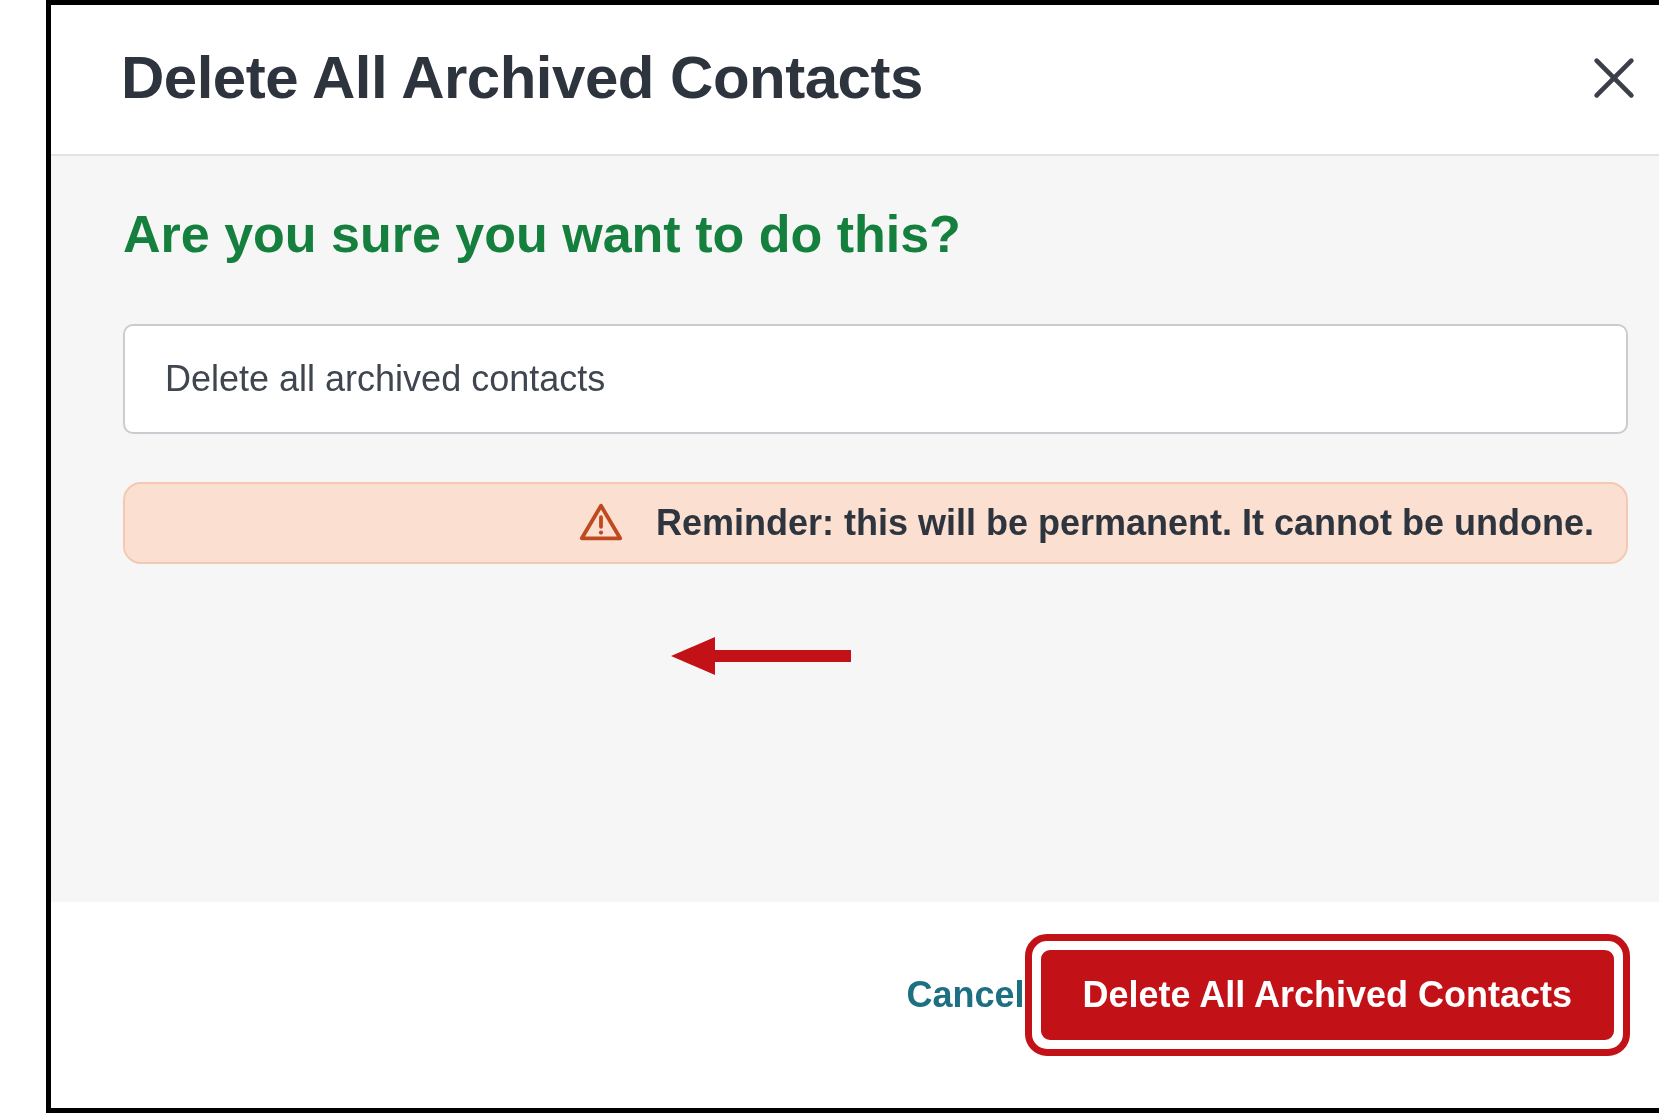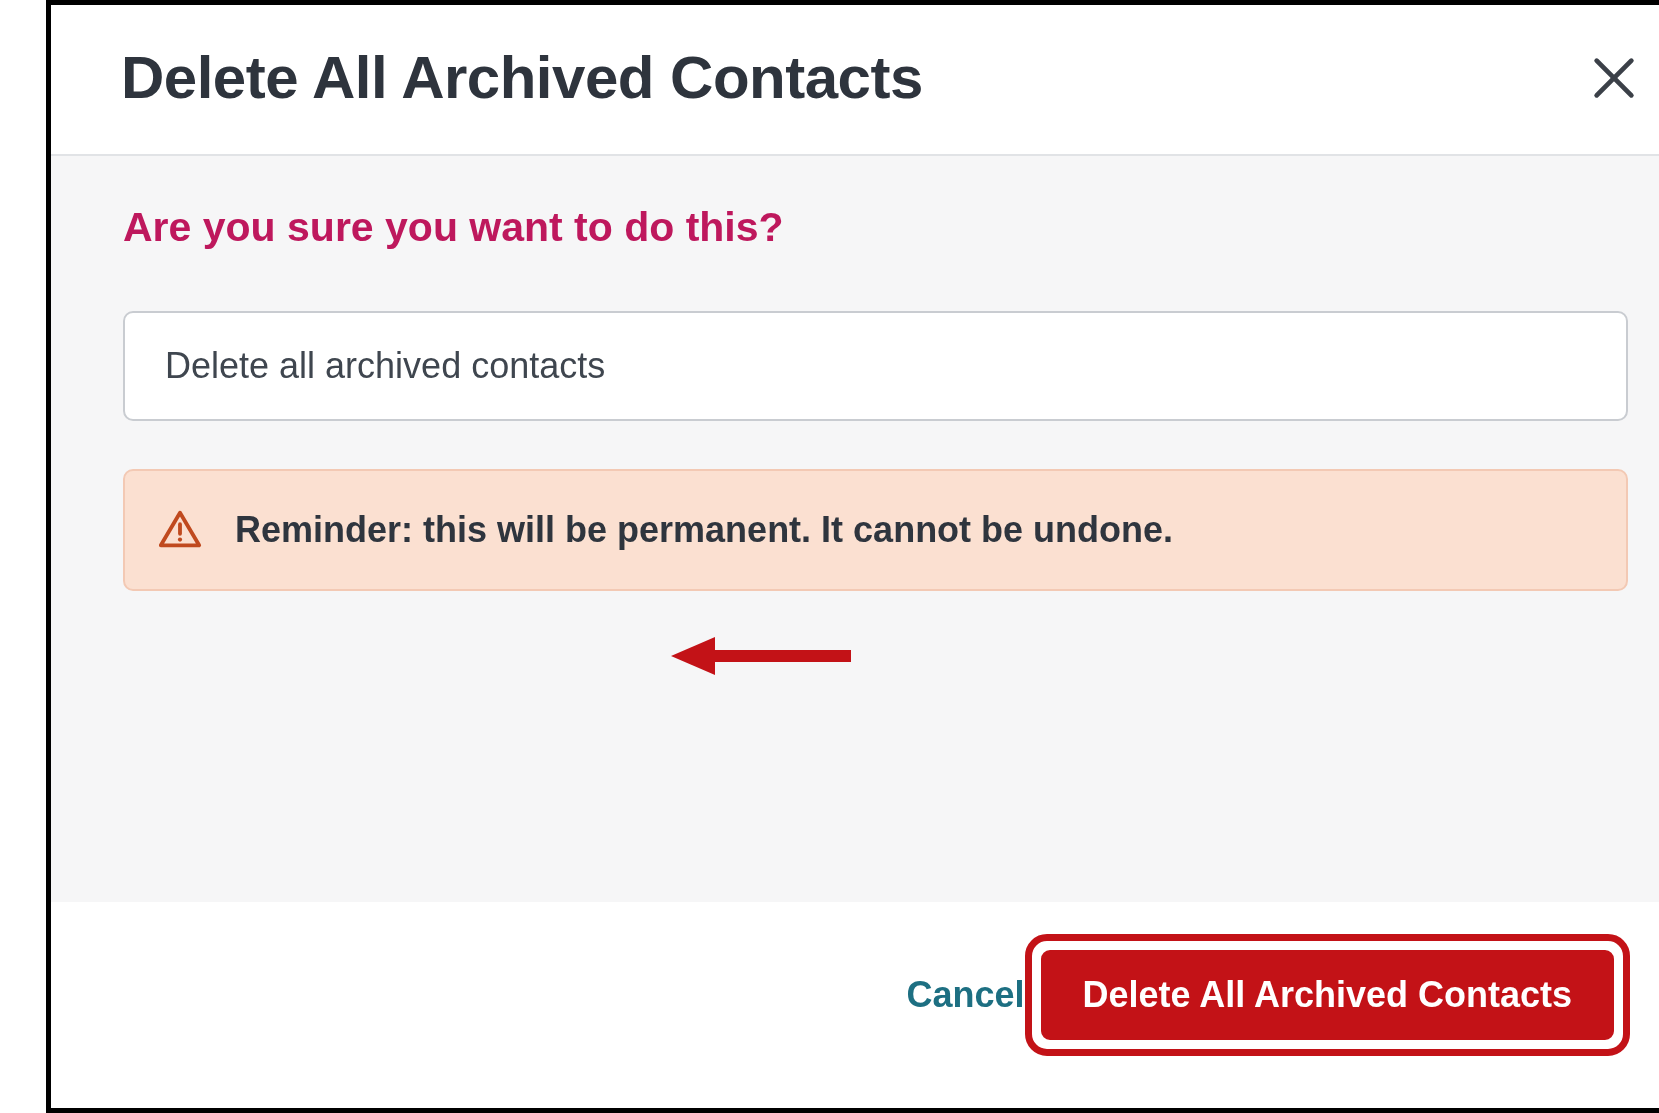--- a/index.html
+++ b/index.html
@@ -37,23 +37,23 @@
 
   .divider { height: 2px; background: #e1e3e6; }
 
   .modal-body {
     flex: 1 1 auto;
     background: #f6f6f7;
     padding: 48px 72px 60px 72px;
     color: #3f464f;
   }
   .body-heading {
-    font-size: 41px;
+    font-size: 52px;
     font-weight: 700;
-    color: #be185d;
+    color: #15803d;
     margin-bottom: 24px;
   }
   .body-text {
     font-size: 36px;
     line-height: 1.55;
     color: #4b535d;
     margin-bottom: 32px;
   }
   .instr-line { margin-top: 30px; }
   .phrase-pill {
@@ -81,23 +81,23 @@
   }
   .arrow-annot {
     position: absolute;
     pointer-events: none;
     color: #c31217;
   }
   .warning-banner {
     margin-top: 48px;
     border: 2px solid #f3c9b4;
     background: #fbe0d1;
-    border-radius: 10px;
-    padding: 36px 32px;
-    display: flex; align-items: center; gap: 32px;
+    border-radius: 18px;
+    padding: 16px 32px;
+    display: flex; align-items: center; gap: 32px; justify-content: flex-end;
   }
   .warning-icon {
     width: 46px; height: 46px;
     flex: 0 0 auto;
     color: #c04a1f;
   }
   .warning-text {
     font-size: 36px;
     font-weight: 600;
     color: #2f353e;

